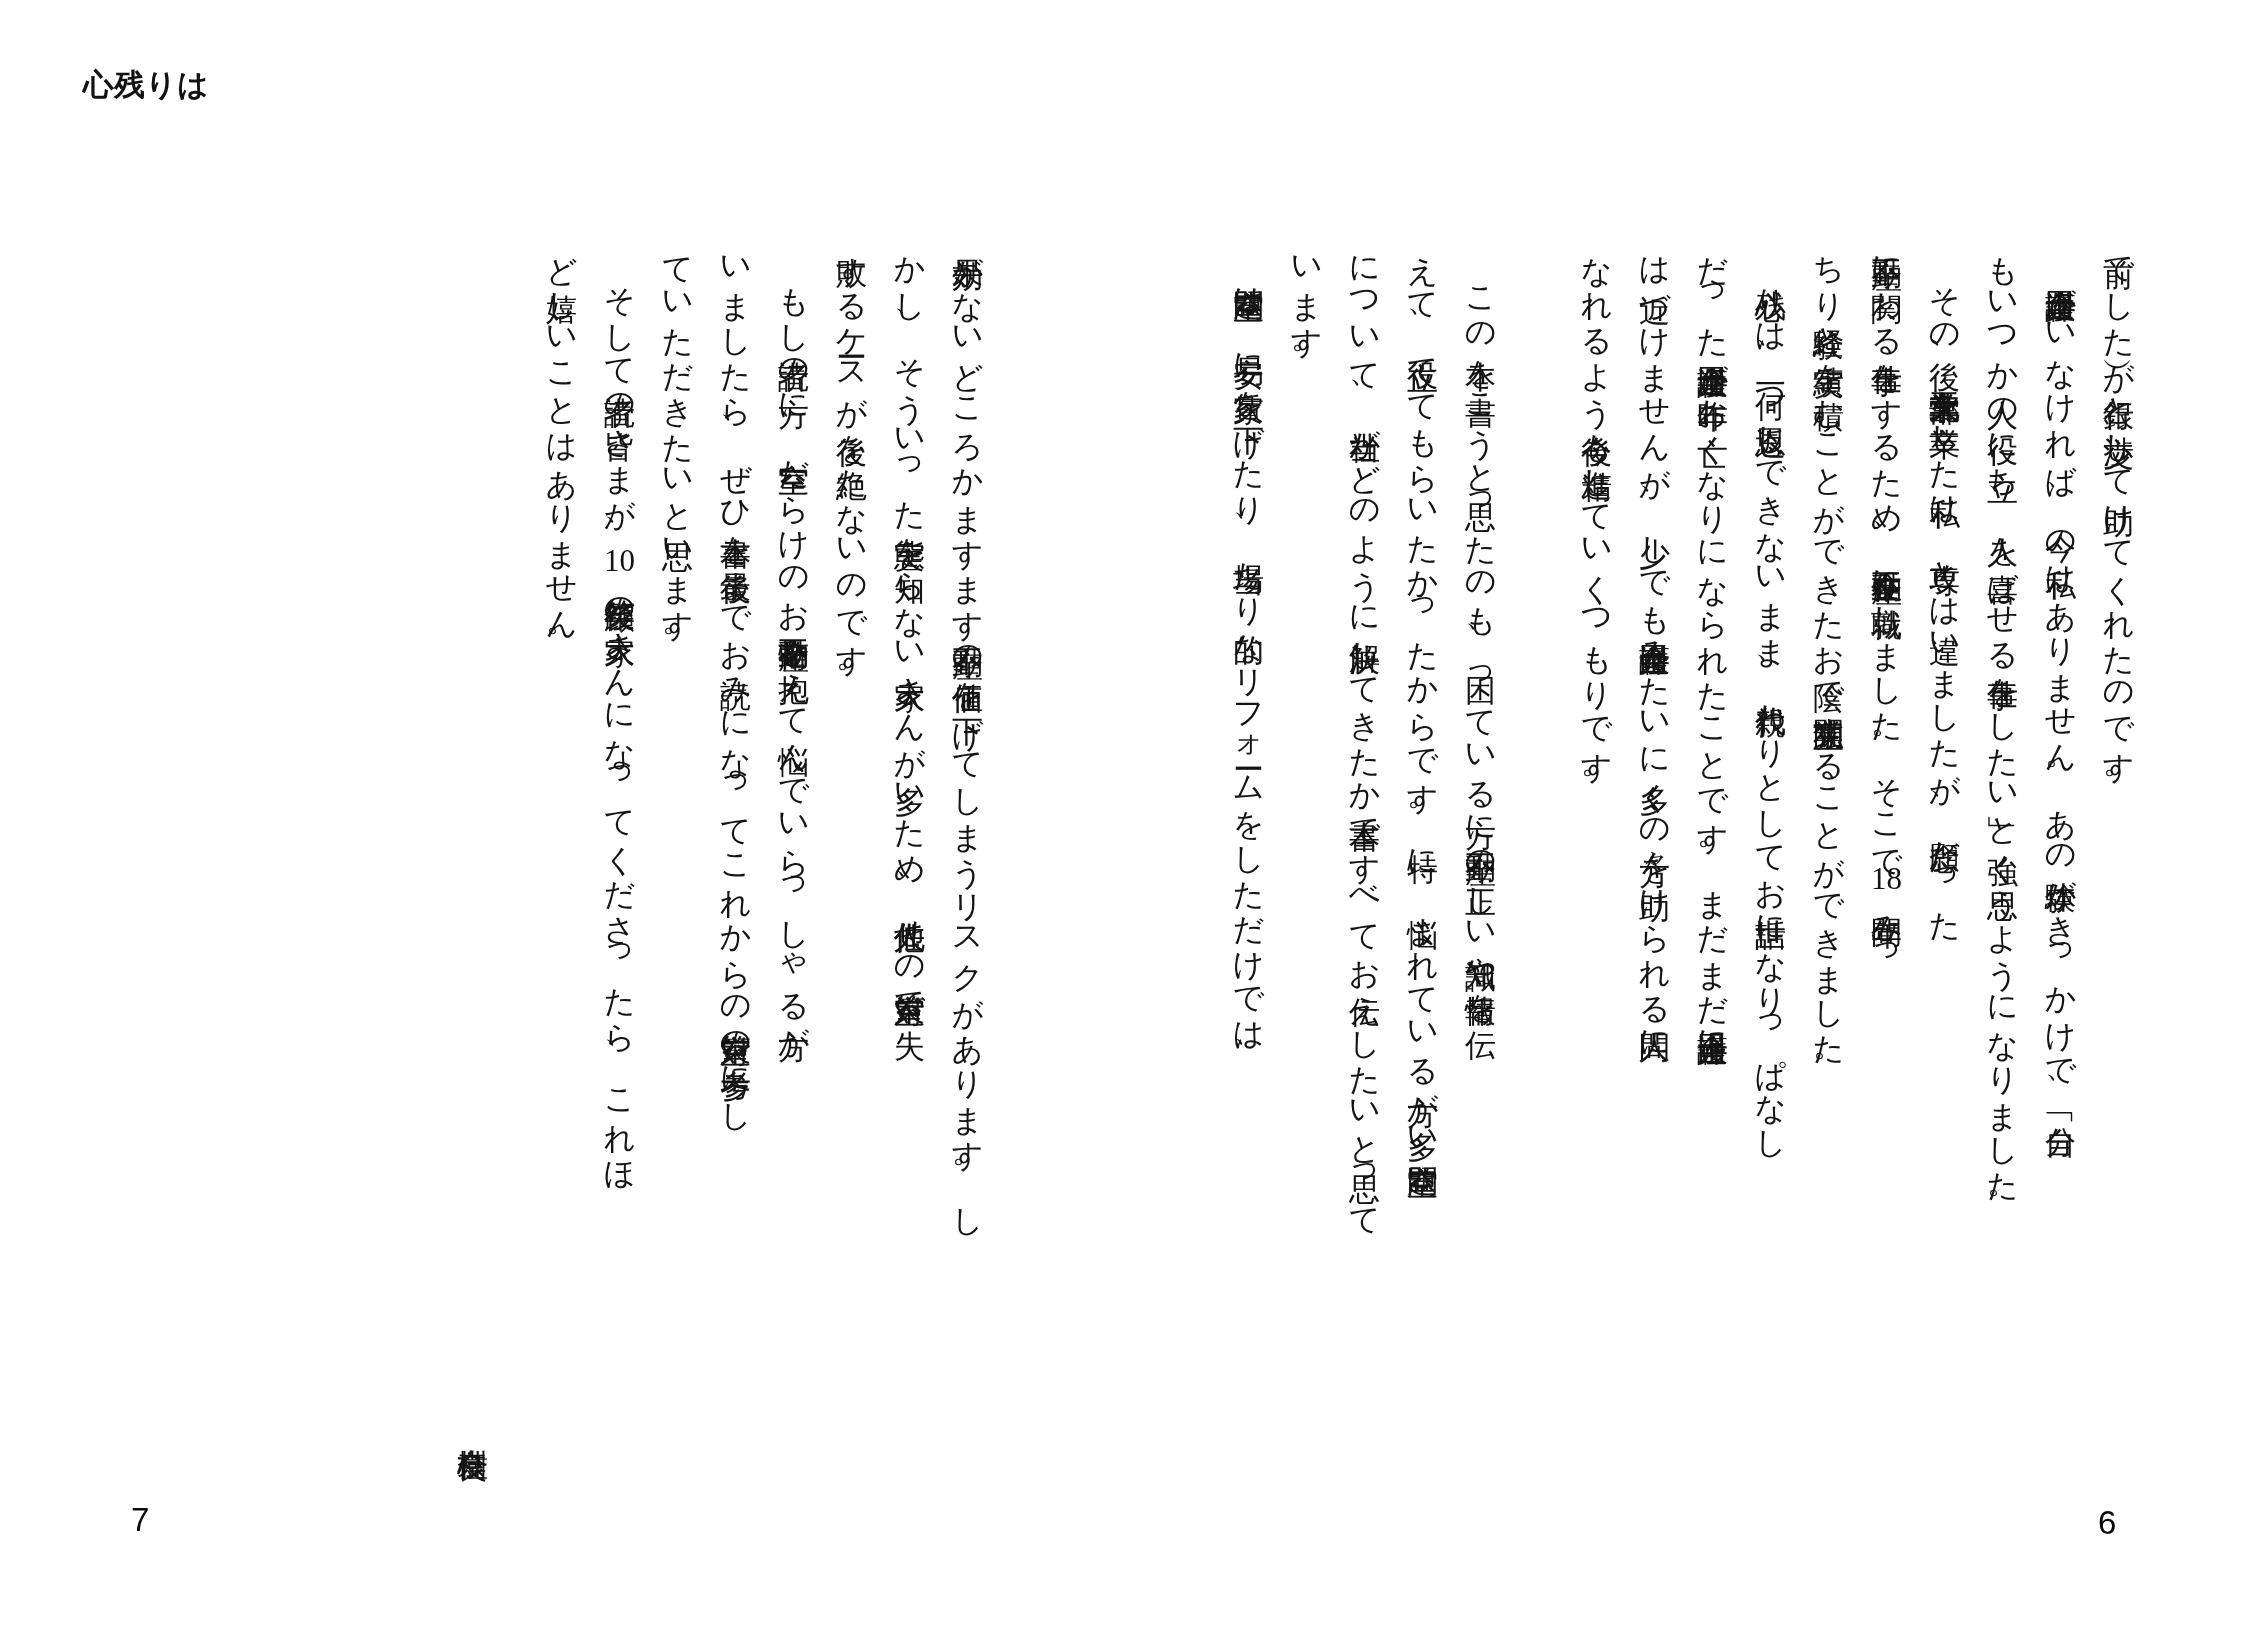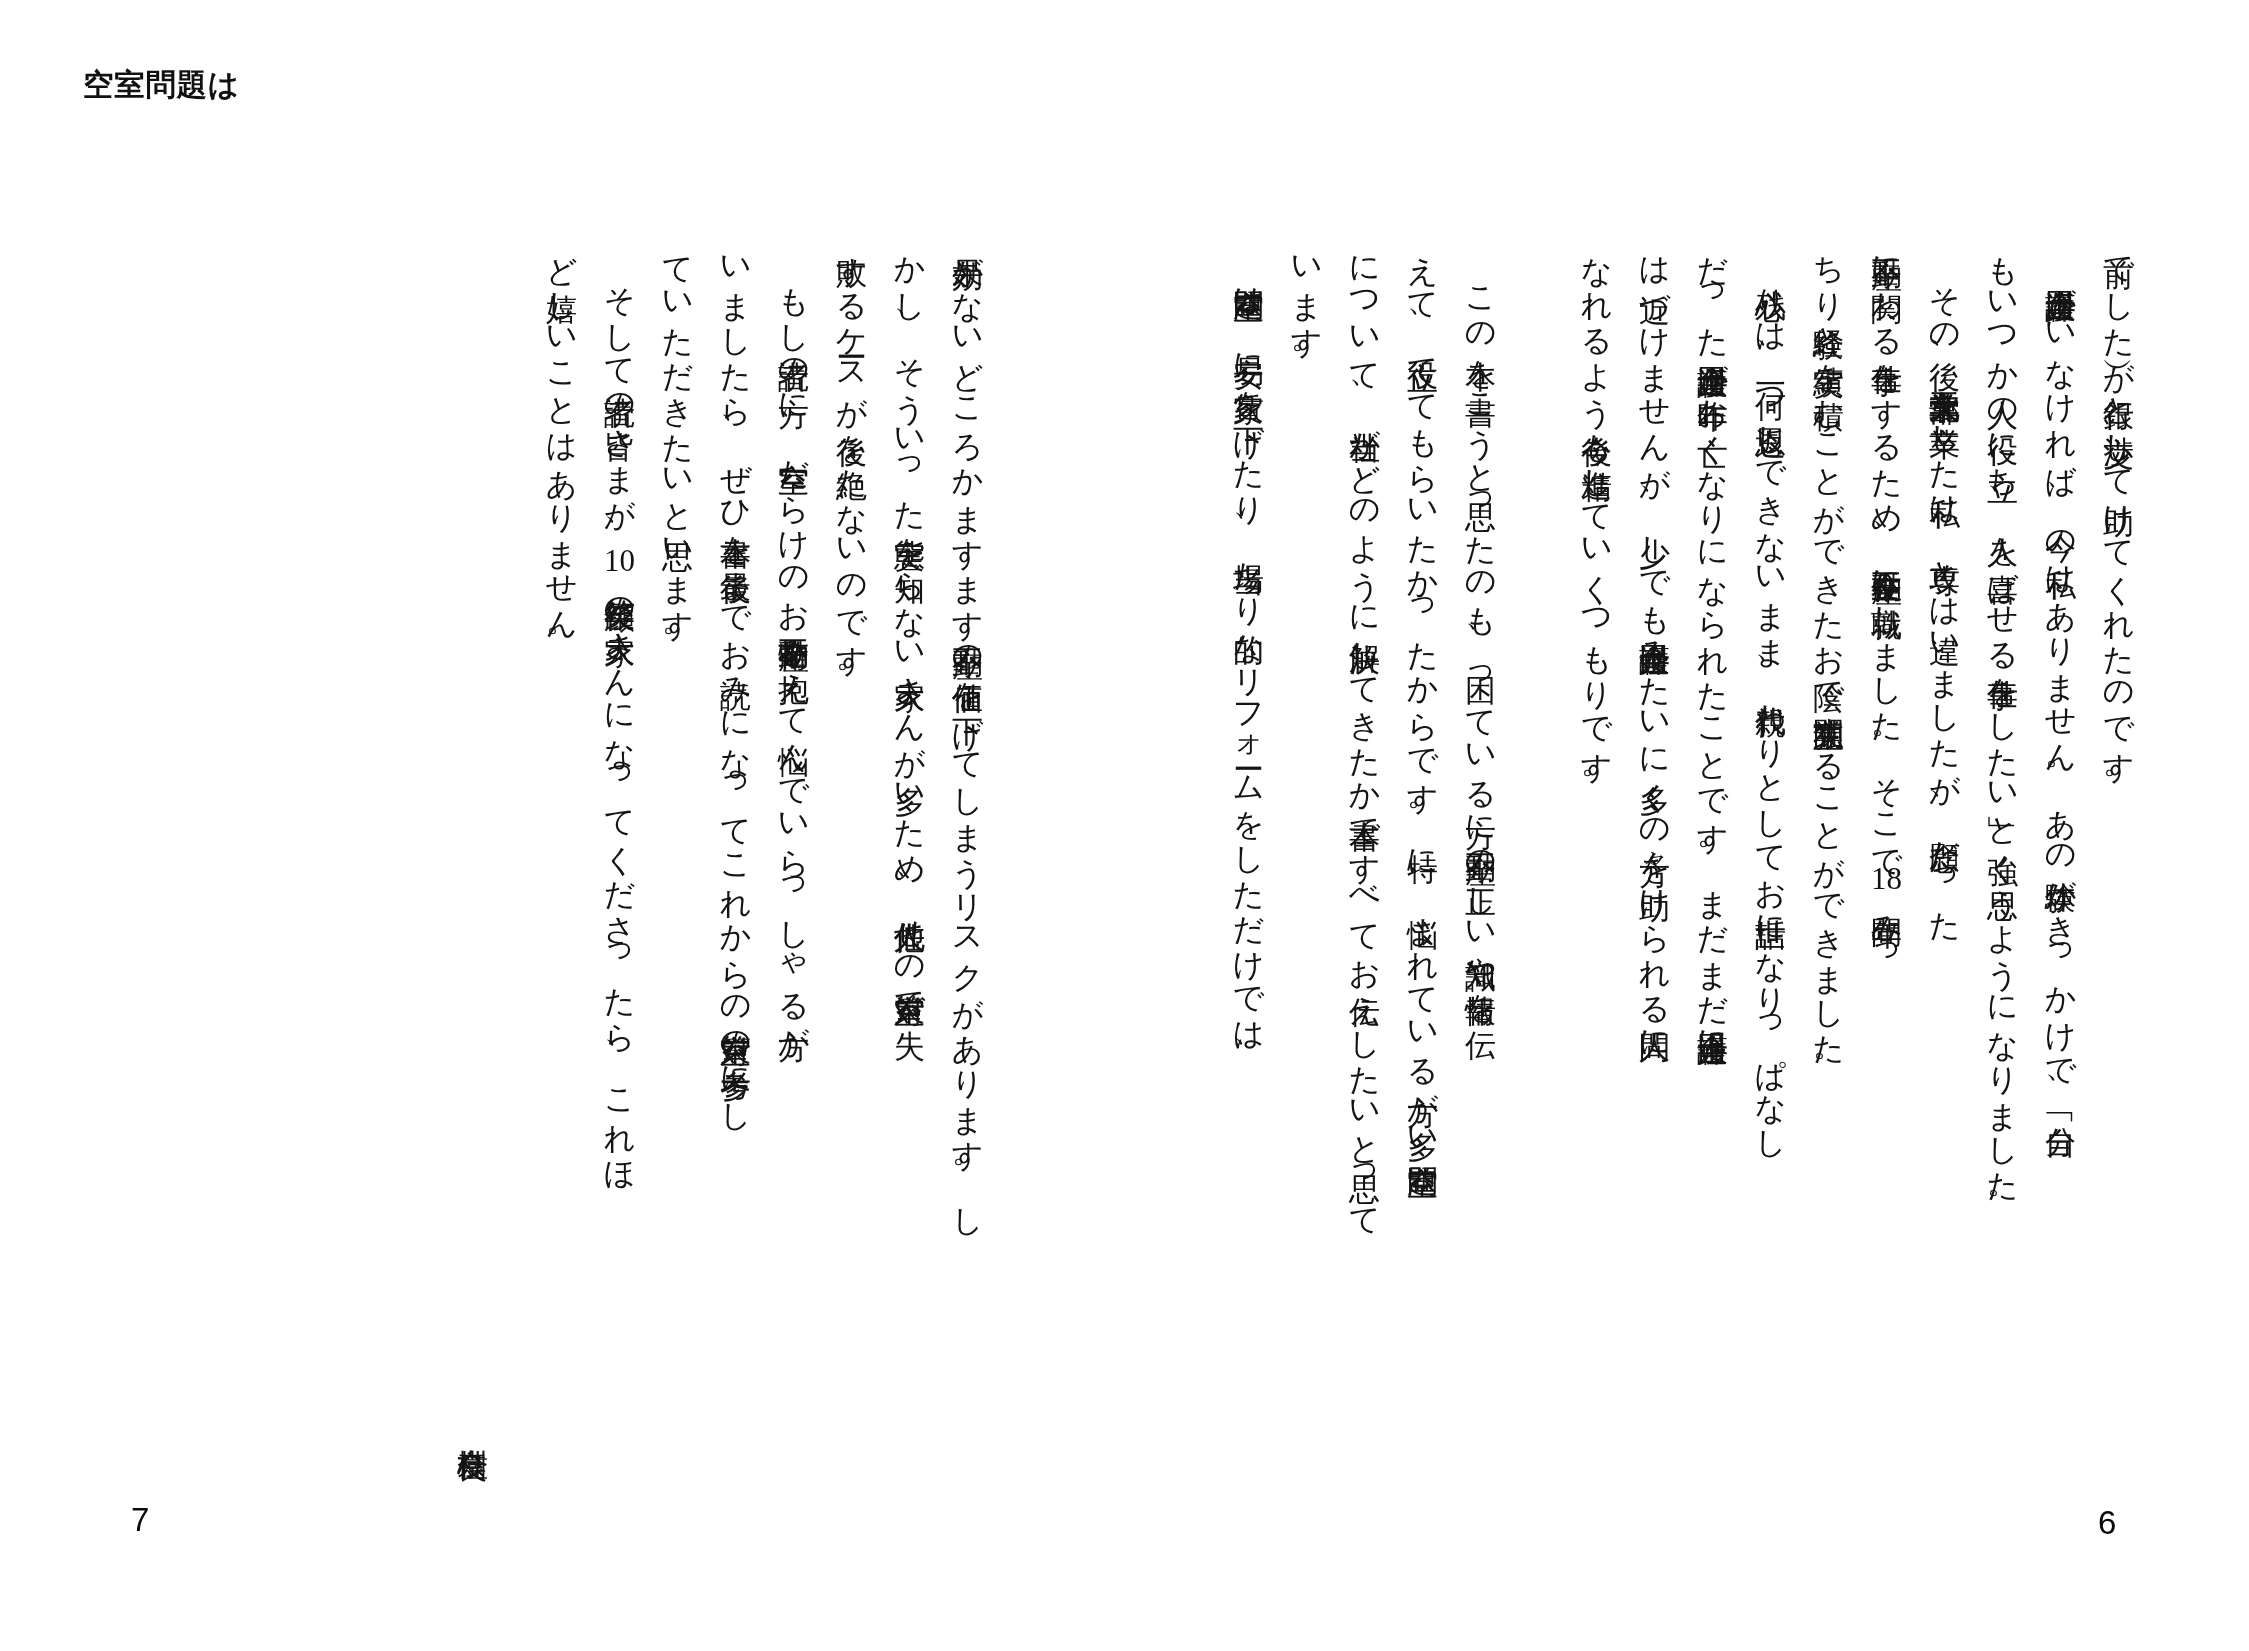--- a/index.html
+++ b/index.html
@@ -71,21 +71,21 @@
     font-family: "Liberation Sans", "DejaVu Sans", sans-serif;
     font-size: 33px;
     color: #0a0a0a;
   }
   .pn-left  { left: 131px;  top: 1501px; }
   .pn-right { left: 2098px; top: 1504px; }
 </style>
 </head>
 <body>
 
-<div class="running-head">空室問題は</div>
+<div class="running-head">心残りは</div>
 
 <div class="vtext vtext-right">
   <p class="line">前でした）が銀行と交渉して助けてくれたのです。</p>
   <p class="line">　田邉弁護士がいなければ、今の私はありません。あの体験がきっかけで、「自分</p>
   <p class="line">もいつか人の役に立ち、人を喜ばせる仕事をしたい」と強く思うようになりました。</p>
   <p class="line">　その後、東北大学工学部を卒業した私は、専攻とは違いましたが、念願だった</p>
   <p class="line">不動産に関わる仕事をするため、住友不動産に就職しました。そこで<span class="tcy">18</span>年間みっ</p>
   <p class="line">ちり経験と実績を積むことができたお陰で独立開業することができました。</p>
   <p class="line">　心残りは、何一つ恩返しできないまま、親代わりとしてお世話になりっぱなし</p>
   <p class="line">だった田邉弁護士が昨年お亡くなりになられたことです。まだまだ田邉弁護士に</p>

